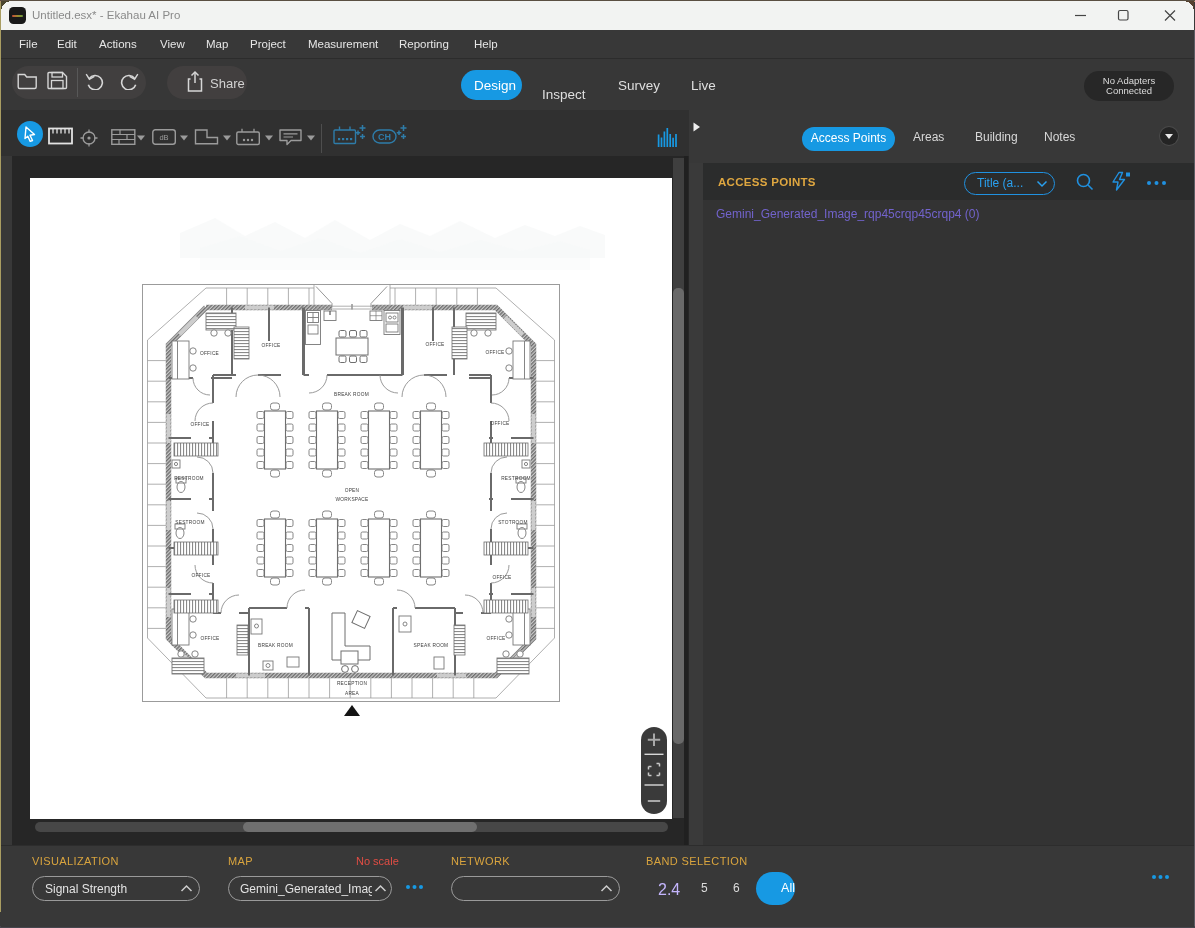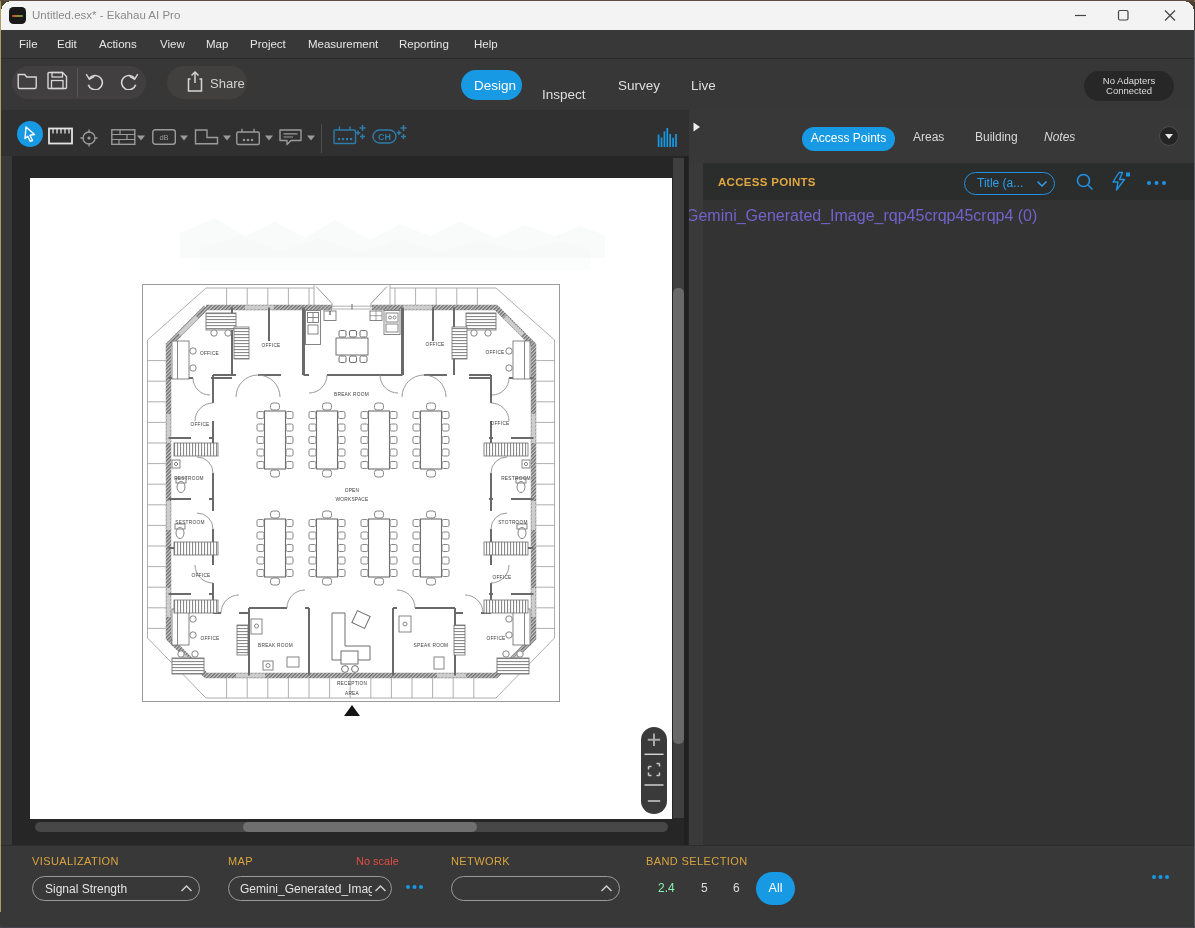--- a/index.html
+++ b/index.html
@@ -180,21 +180,21 @@
 </svg>
 
 <div class="abs" style="left:689px;top:110px;width:505px;height:53px;background:#383838;"></div>
 <svg class="abs" style="left:693px;top:122px;" width="8" height="10" viewBox="0 0 8 10">
     <polygon points="0.5,0.5 7,5 0.5,9.5" fill="#efefef"></polygon>
   </svg>
 <div class="abs" style="left:802px;top:126.5px;width:93px;height:24px;background:#1799e3;border-radius:12px;"></div>
 <div class="abs" style="left:802px;top:131px;width:93px;text-align:center;font-size:12px;color:#fff;">Access Points</div>
 <div class="abs" style="left:913px;top:130px;font-size:12px;color:#d8d8d8;">Areas</div>
 <div class="abs" style="left:975px;top:130px;font-size:12px;color:#d8d8d8;">Building</div>
-<div class="abs" style="left:1044px;top:130px;font-size:12px;color:#d8d8d8;font-style:italic;">Notes</div>
+<div class="abs" style="left:1044px;top:130px;font-size:12px;color:#d8d8d8;">Notes</div>
 <div class="abs" style="left:1160px;top:127px;width:18px;height:18px;background:#242424;border-radius:9px;box-shadow:0 0 0 1px #4a4a4a;"></div>
 <svg class="abs" style="left:1164px;top:133px;" width="10" height="7" viewBox="0 0 10 7">
     <polygon points="1,1 9,1 5,6" fill="#e8e8e8"></polygon>
   </svg>
 
 <div class="abs" style="left:689px;top:163px;width:505px;height:682px;background:#333333;"></div>
 <div class="abs" style="left:689px;top:163px;width:14px;height:682px;background:#3a3a3a;"></div>
 
 <div class="abs" style="left:703px;top:163px;width:491px;height:37px;background:#2b2c2c;"></div>
 <div class="abs" style="left:718px;top:176px;font-size:11.5px;font-weight:700;color:#dfa740;letter-spacing:0.3px;">ACCESS POINTS</div>
@@ -210,21 +210,21 @@
 <svg class="abs" style="left:1110px;top:171px;" width="22" height="21" viewBox="0 0 22 21">
   <path d="M9,1.5 L3,11 H8 L6.5,19 L14.5,8.5 H9.5 L12.5,1.5 Z" fill="none" stroke="#2091e0" stroke-width="1.4" stroke-linejoin="round"></path>
   <rect x="16" y="1.5" width="4" height="4" fill="#2091e0"></rect>
 </svg>
 <svg class="abs" style="left:1146px;top:180px;" width="22" height="6" viewBox="0 0 22 6">
   <circle cx="3" cy="3" r="2" fill="#2091e0"></circle>
     <circle cx="10.5" cy="3" r="2" fill="#2091e0"></circle>
     <circle cx="18" cy="3" r="2" fill="#2091e0"></circle>
 </svg>
 
-<div class="abs" style="left:686px;top:206.5px;font-size:16px;color:#7263cc;text-align:right;">Gemini_Generated_Image_rqp45crqp45crqp4 (0)</div>
+<div class="abs" style="left:716px;top:206.5px;font-size:12px;color:#7263cc;text-align:right;">Gemini_Generated_Image_rqp45crqp45crqp4 (0)</div>
 
 <div class="abs" style="left:1px;top:156px;width:688px;height:689px;background:#262626;"></div>
 <div class="abs" style="left:0;top:156px;width:12px;height:689px;background:#383838;"></div>
 <div class="abs" style="left:0;top:156px;width:1px;height:689px;background:#a99d62;"></div>
 <div class="abs" style="left:30px;top:178px;width:642px;height:641px;background:#ffffff;"></div>
 
 <svg class="abs" style="left:30px;top:178px;" width="642" height="120" viewBox="0 0 642 120">
   <path d="M150,55 L185,40 L215,58 L245,44 L275,60 L305,42 L340,62 L370,46 L400,58 L430,43 L465,60 L495,47 L525,58 L550,48 L575,57 L575,80 L150,80 Z" fill="#f0f3f3" opacity="0.38"></path>
   <path d="M170,70 L210,58 L250,73 L290,60 L330,75 L370,61 L410,74 L450,62 L490,73 L530,63 L560,72 L560,92 L170,92 Z" fill="#f5f7f7" opacity="0.42"></path>
 </svg>
@@ -532,22 +532,22 @@
 </svg>
 
 <div class="abs" style="left:451px;top:855px;font-size:11px;color:#d9a43e;letter-spacing:0.4px;">NETWORK</div>
 <div class="abs" style="left:451px;top:876px;width:169px;height:25px;border:1.2px solid #9a9a9a;border-radius:13px;box-sizing:border-box;"></div>
 <div class="abs" style="left:464px;top:882px;font-size:12px;color:#e3e3e3;margin-top:48px;">All Simulated</div>
 <svg class="abs" style="left:600px;top:884px;" width="13" height="9" viewBox="0 0 13 9">
     <path d="M1.5,7 L6.5,2 L11.5,7" fill="none" stroke="#cccccc" stroke-width="1.5"></path>
   </svg>
 
 <div class="abs" style="left:646px;top:855px;font-size:11px;color:#d9a43e;letter-spacing:0.4px;">BAND SELECTION</div>
-<div class="abs" style="left:658px;top:881px;font-size:12px;color:#86efac;">2.4</div>
+<div class="abs" style="left:658px;top:881px;font-size:16px;color:#c4b5fd;">2.4</div>
 <div class="abs" style="left:701px;top:881px;font-size:12px;color:#dcdcdc;">5</div>
 <div class="abs" style="left:733px;top:881px;font-size:12px;color:#dcdcdc;">6</div>
 <div class="abs" style="left:756px;top:872px;width:39px;height:33px;background:#1799e3;border-radius:16.5px;"></div>
-<div class="abs" style="left:756px;top:881px;width:39px;text-align:center;font-size:12.5px;color:#fff;">All</div>
+<div class="abs" style="left:756px;top:881px;width:39px;text-align:right;font-size:12.5px;color:#fff;">All</div>
 <svg class="abs" style="left:1151px;top:874px;" width="19" height="6" viewBox="0 0 19 6">
   <circle cx="3" cy="3" r="2" fill="#1799e3"></circle>
     <circle cx="9.5" cy="3" r="2" fill="#1799e3"></circle>
     <circle cx="16" cy="3" r="2" fill="#1799e3"></circle>
 </svg>
 
 </body></html>

